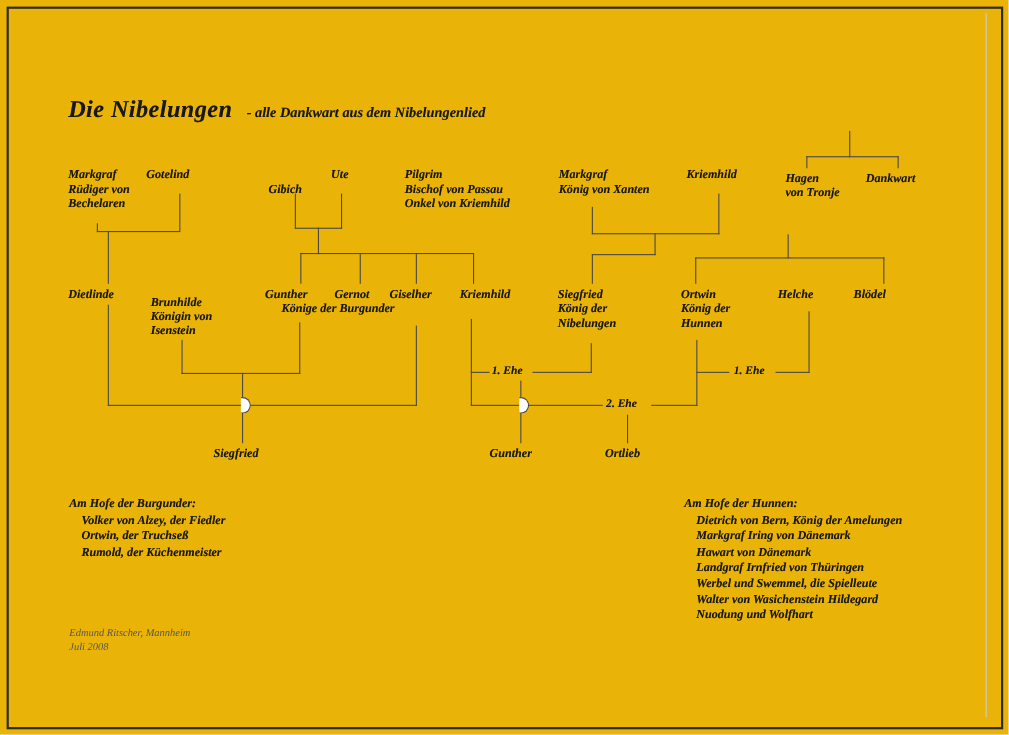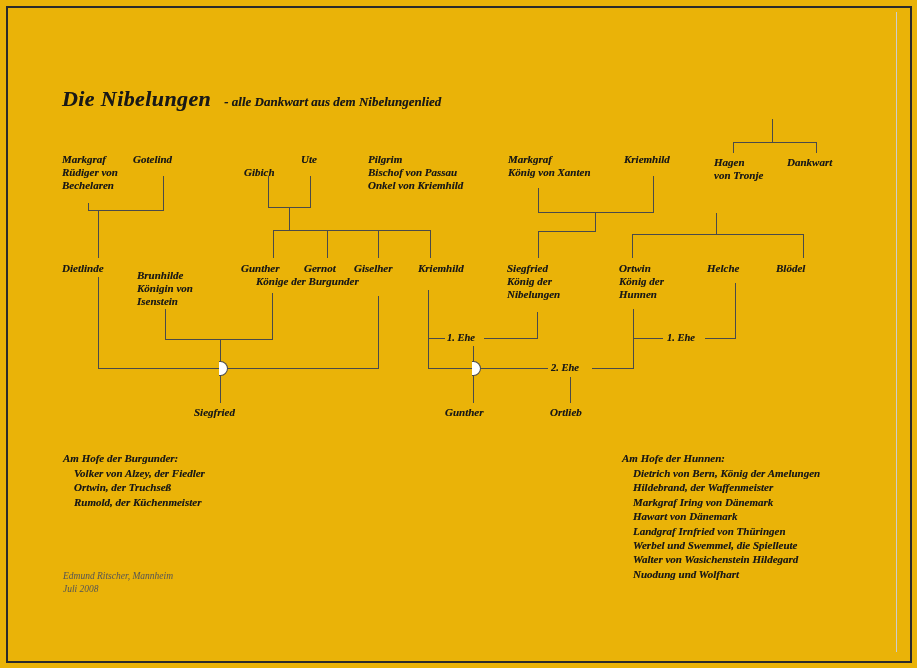--- a/index.html
+++ b/index.html
@@ -178,21 +178,20 @@
         <div class="item">Volker von Alzey, der Fiedler</div>
         <div class="item">Ortwin, der Truchseß</div>
         <div class="item">Rumold, der Küchenmeister</div>
       </div>
   </div>
 
   <div class="court" id="court-right" style="left: 622px; top: 451px;">
     <div class="heading">Am Hofe der Hunnen:</div>
     <div class="items">
         <div class="item">Dietrich von Bern, König der Amelungen</div>
-        <div class="item">Hildebrand, der Waffenmeister</div>
         <div class="item">Markgraf Iring von Dänemark</div>
         <div class="item">Hawart von Dänemark</div>
         <div class="item">Landgraf Irnfried von Thüringen</div>
         <div class="item">Werbel und Swemmel, die Spielleute</div>
         <div class="item">Walter von Wasichenstein Hildegard</div>
         <div class="item">Nuodung und Wolfhart</div>
       </div>
   </div>
 
   <div class="credit">

